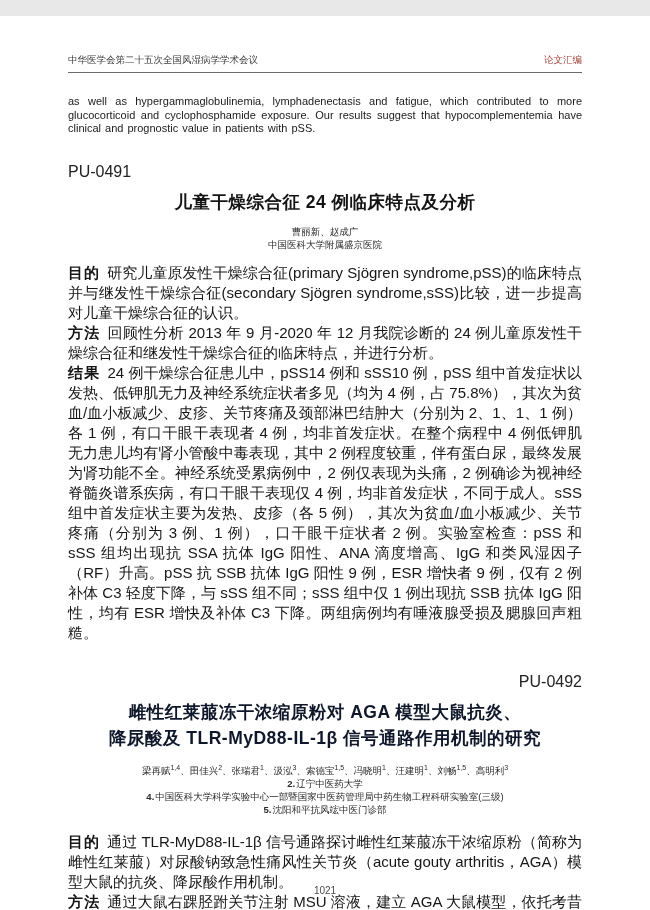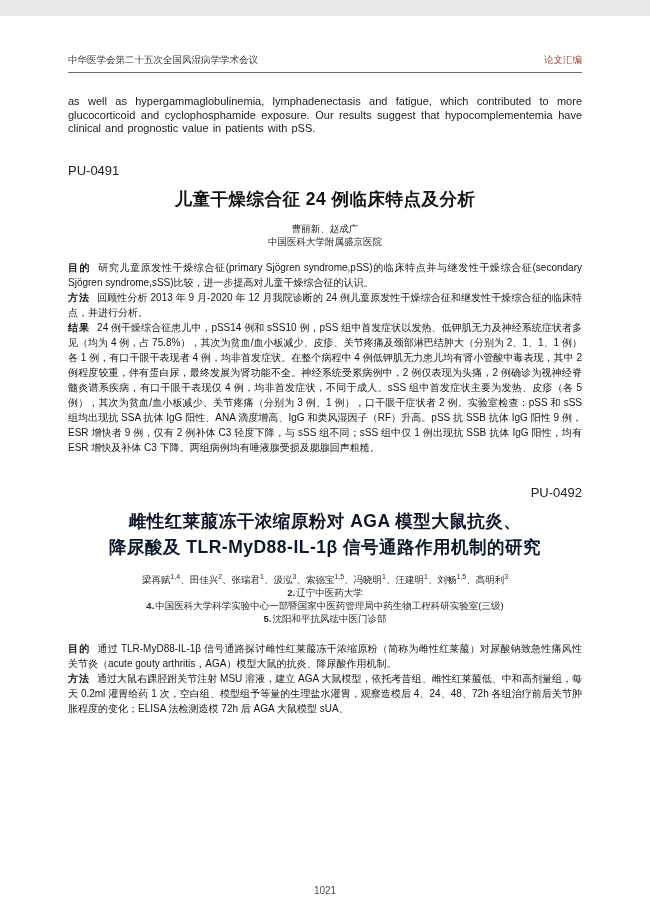--- a/index.html
+++ b/index.html
@@ -22,21 +22,21 @@
   }
   .hdr-right { color:#a04237; }
   .intro {
     margin:22px 0 0 0;
     font-size:11px; line-height:13.6px;
     text-align:justify;
     word-spacing:1px;
   }
   .pu-id {
     margin-top:27px;
-    font-size:13px; color:#232323;
+    font-size:16px; color:#232323;
   }
   .art-title {
     margin:9px 0 0 0;
     text-align:center;
     font-size:17.5px; font-weight:bold;
     line-height:1.45;
     letter-spacing:0.5px;
   }
   .t-black { color:#141414; }
   .t-red   { color:#0f172a; }
@@ -44,21 +44,21 @@
     margin-top:10px;
     text-align:center;
     font-size:9.5px; line-height:13px; color:#2a2a2a;
   }
   .meta sup { font-size:7px; }
   .author { white-space:nowrap; }
   .affil b { font-weight:bold; margin-right:1px; }
   .body-block { margin-top:12px; }
   .body-par {
     margin:0;
-    font-size:10px; line-height:15px;
+    font-size:15px; line-height:20px;
     text-align:justify;
     color:#161616;
   }
   .body-par b.sec-label { margin-right:7px; letter-spacing:1px; }
   .section-gap { margin-top:30px;text-align:right; }
   .footer {
     position:absolute; left:0; bottom:30px;
     width:100%;
     text-align:center;
     font-size:10px; color:#4a4a4a;

